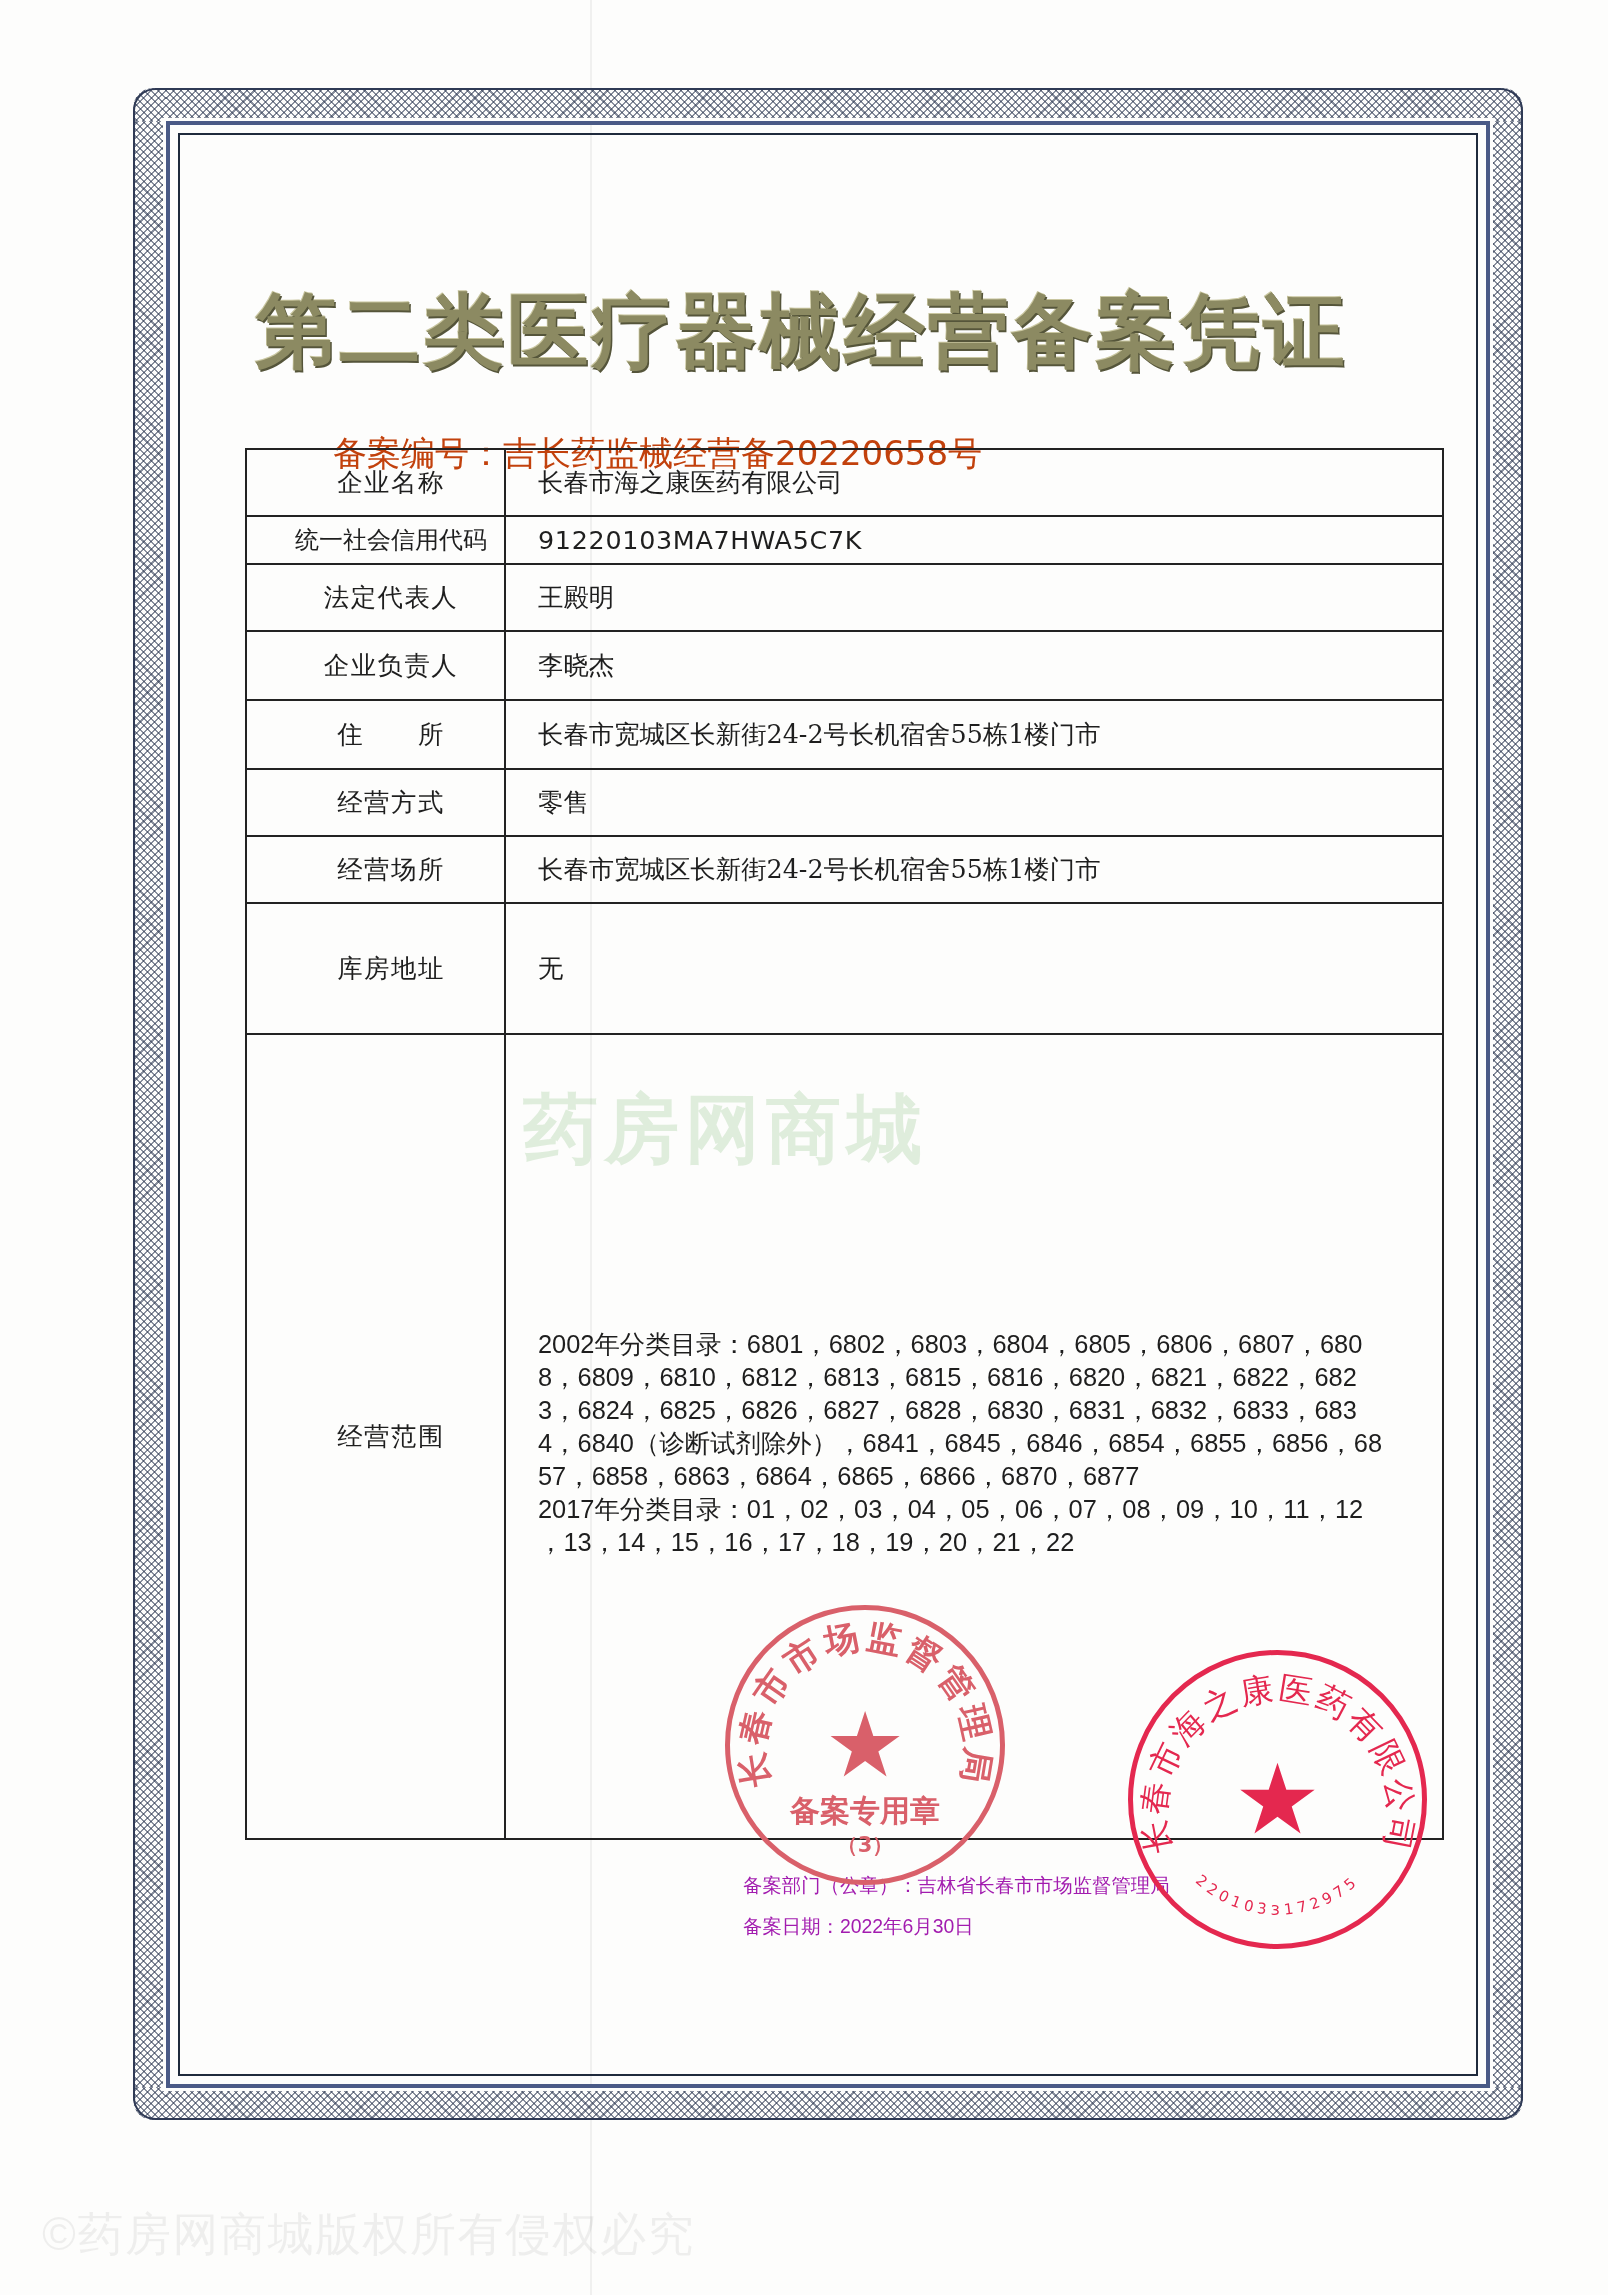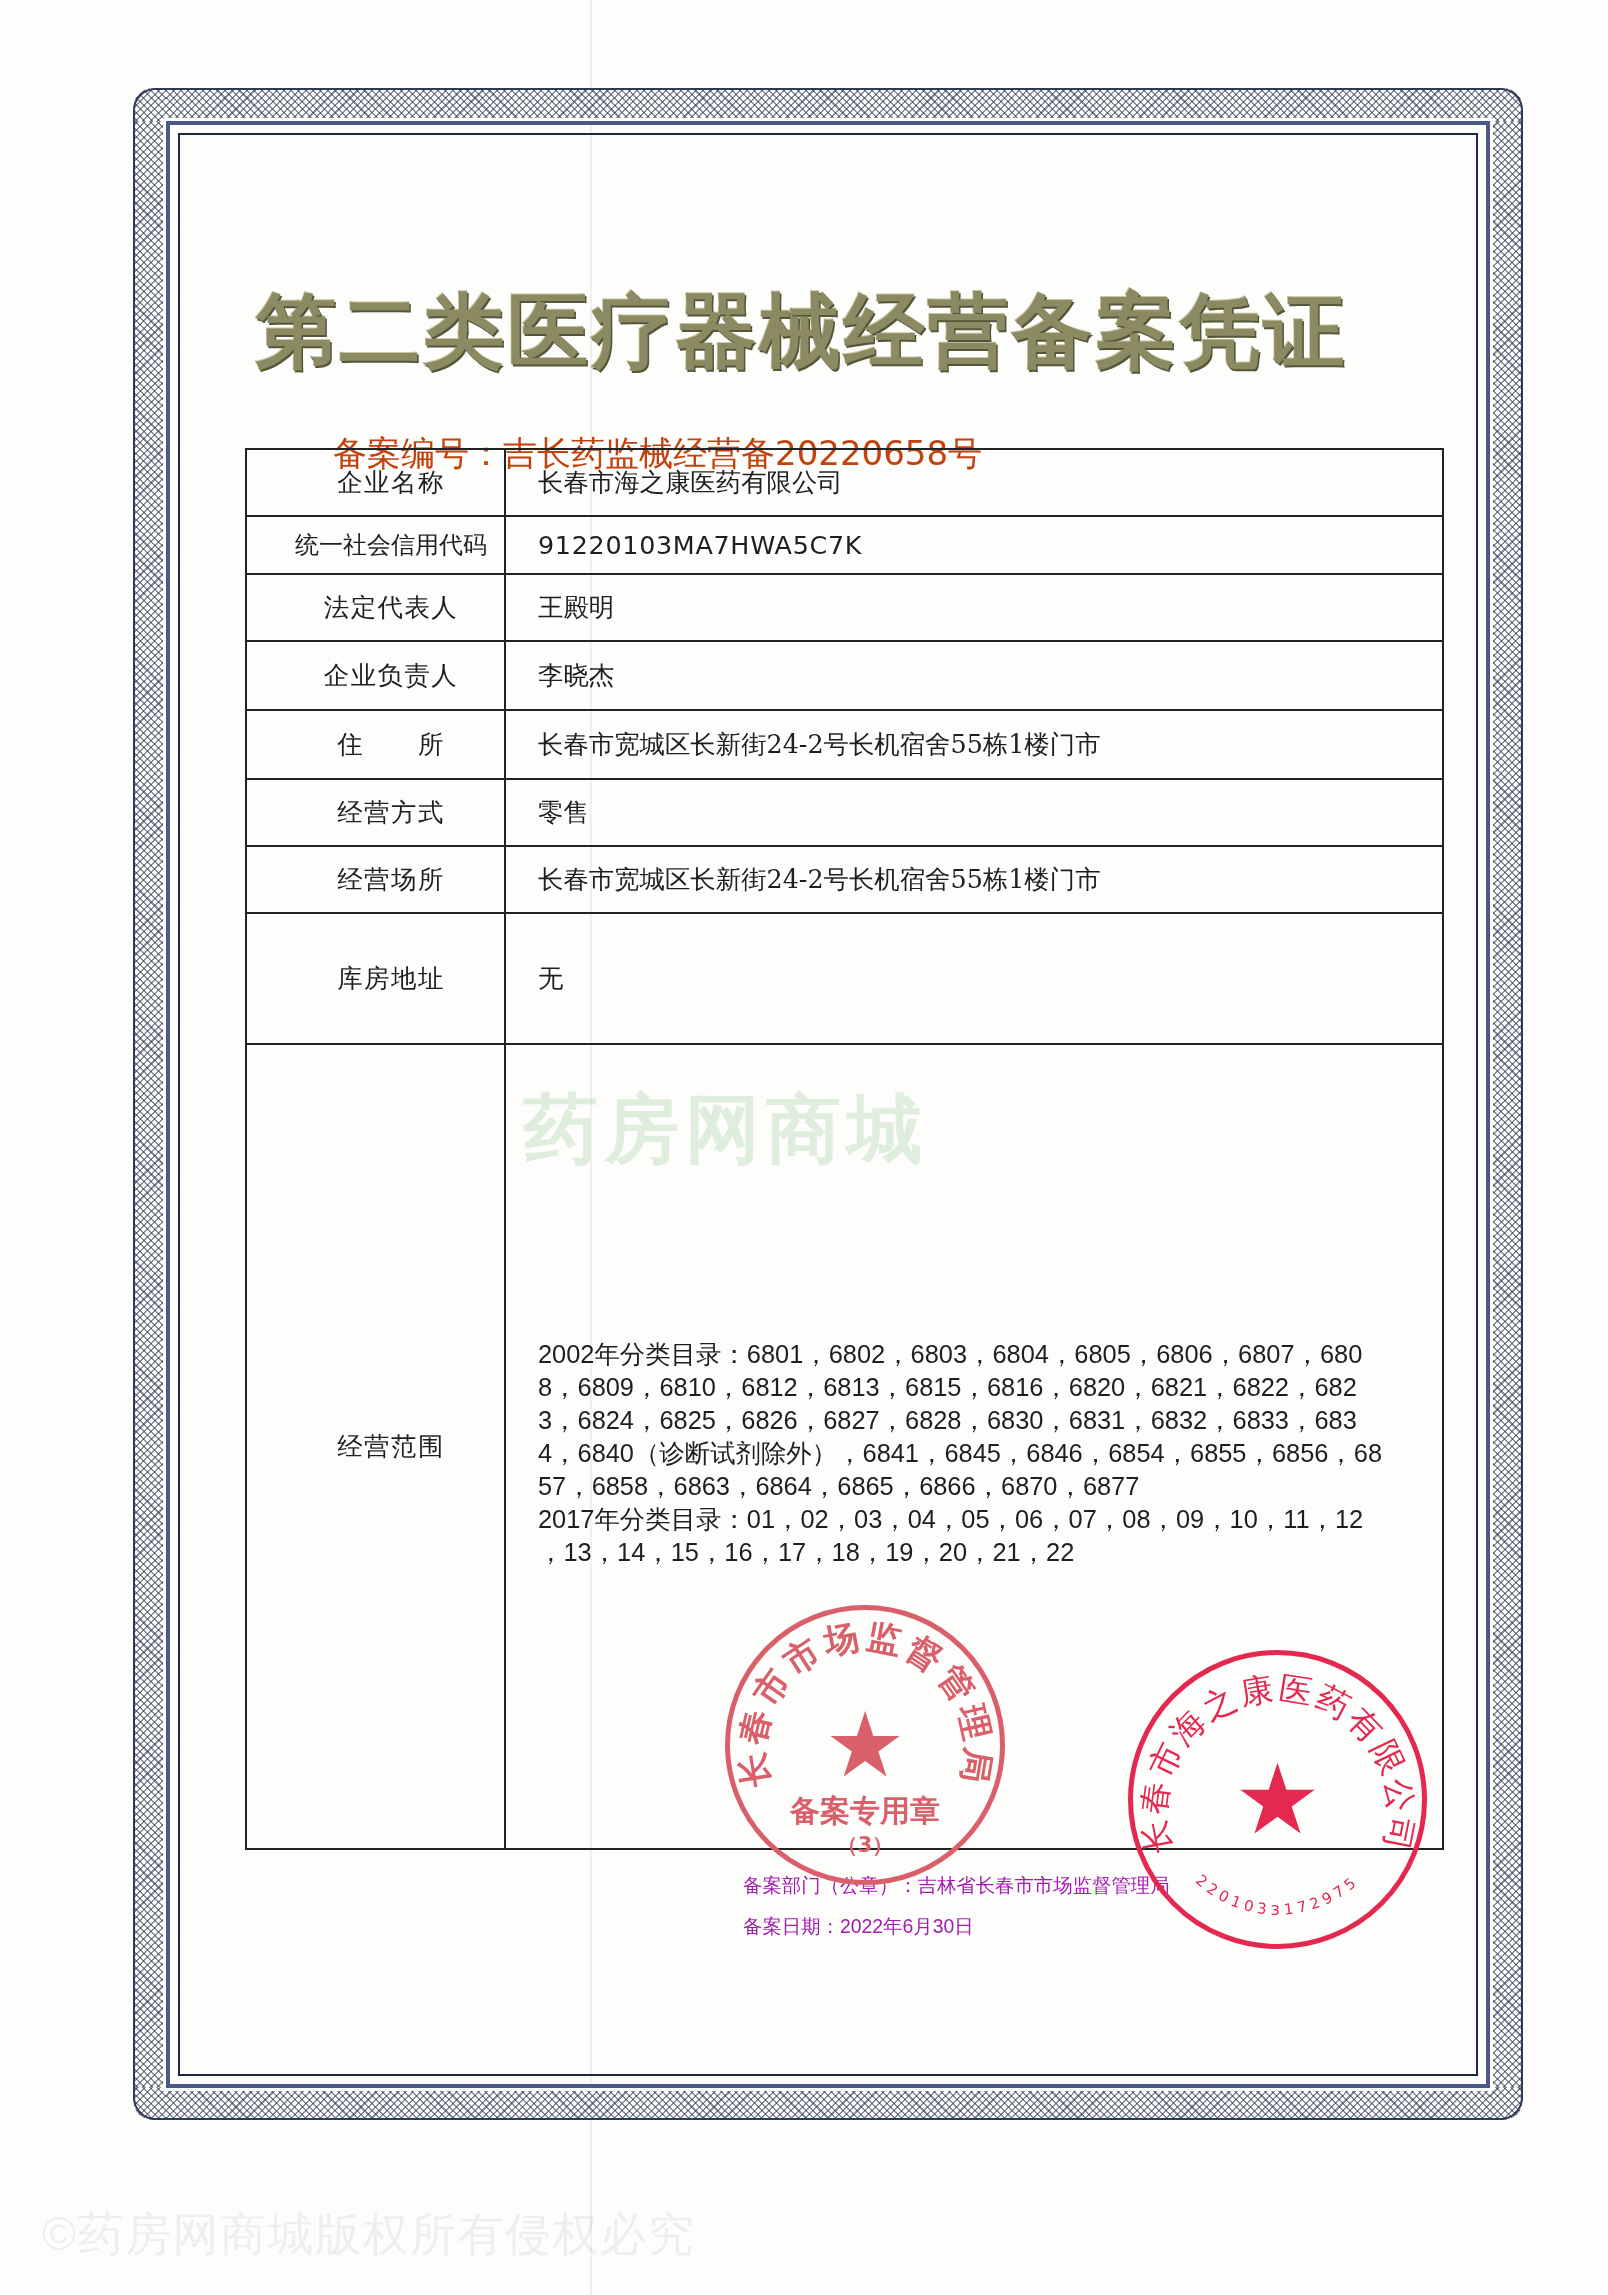--- a/index.html
+++ b/index.html
@@ -101,21 +101,21 @@
 <div class="abs record-no">
   <span>备案编号：</span><span>吉长药监械经营备20220658号</span>
 </div>
 
 <table class="info">
   <tbody>
       <tr style="height:67px">
     <td class="lbl">企业名称</td>
     <td class="val">长春市海之康医药有限公司</td>
   </tr>
-  <tr style="height:58px">
+  <tr style="height:48px">
     <td class="lbl" style="letter-spacing:0;font-size:24px">统一社会信用代码</td>
     <td class="val mono">91220103MA7HWA5C7K</td>
   </tr>
   <tr style="height:67px">
     <td class="lbl">法定代表人</td>
     <td class="val">王殿明</td>
   </tr>
   <tr style="height:69px">
     <td class="lbl">企业负责人</td>
     <td class="val">李晓杰</td>

